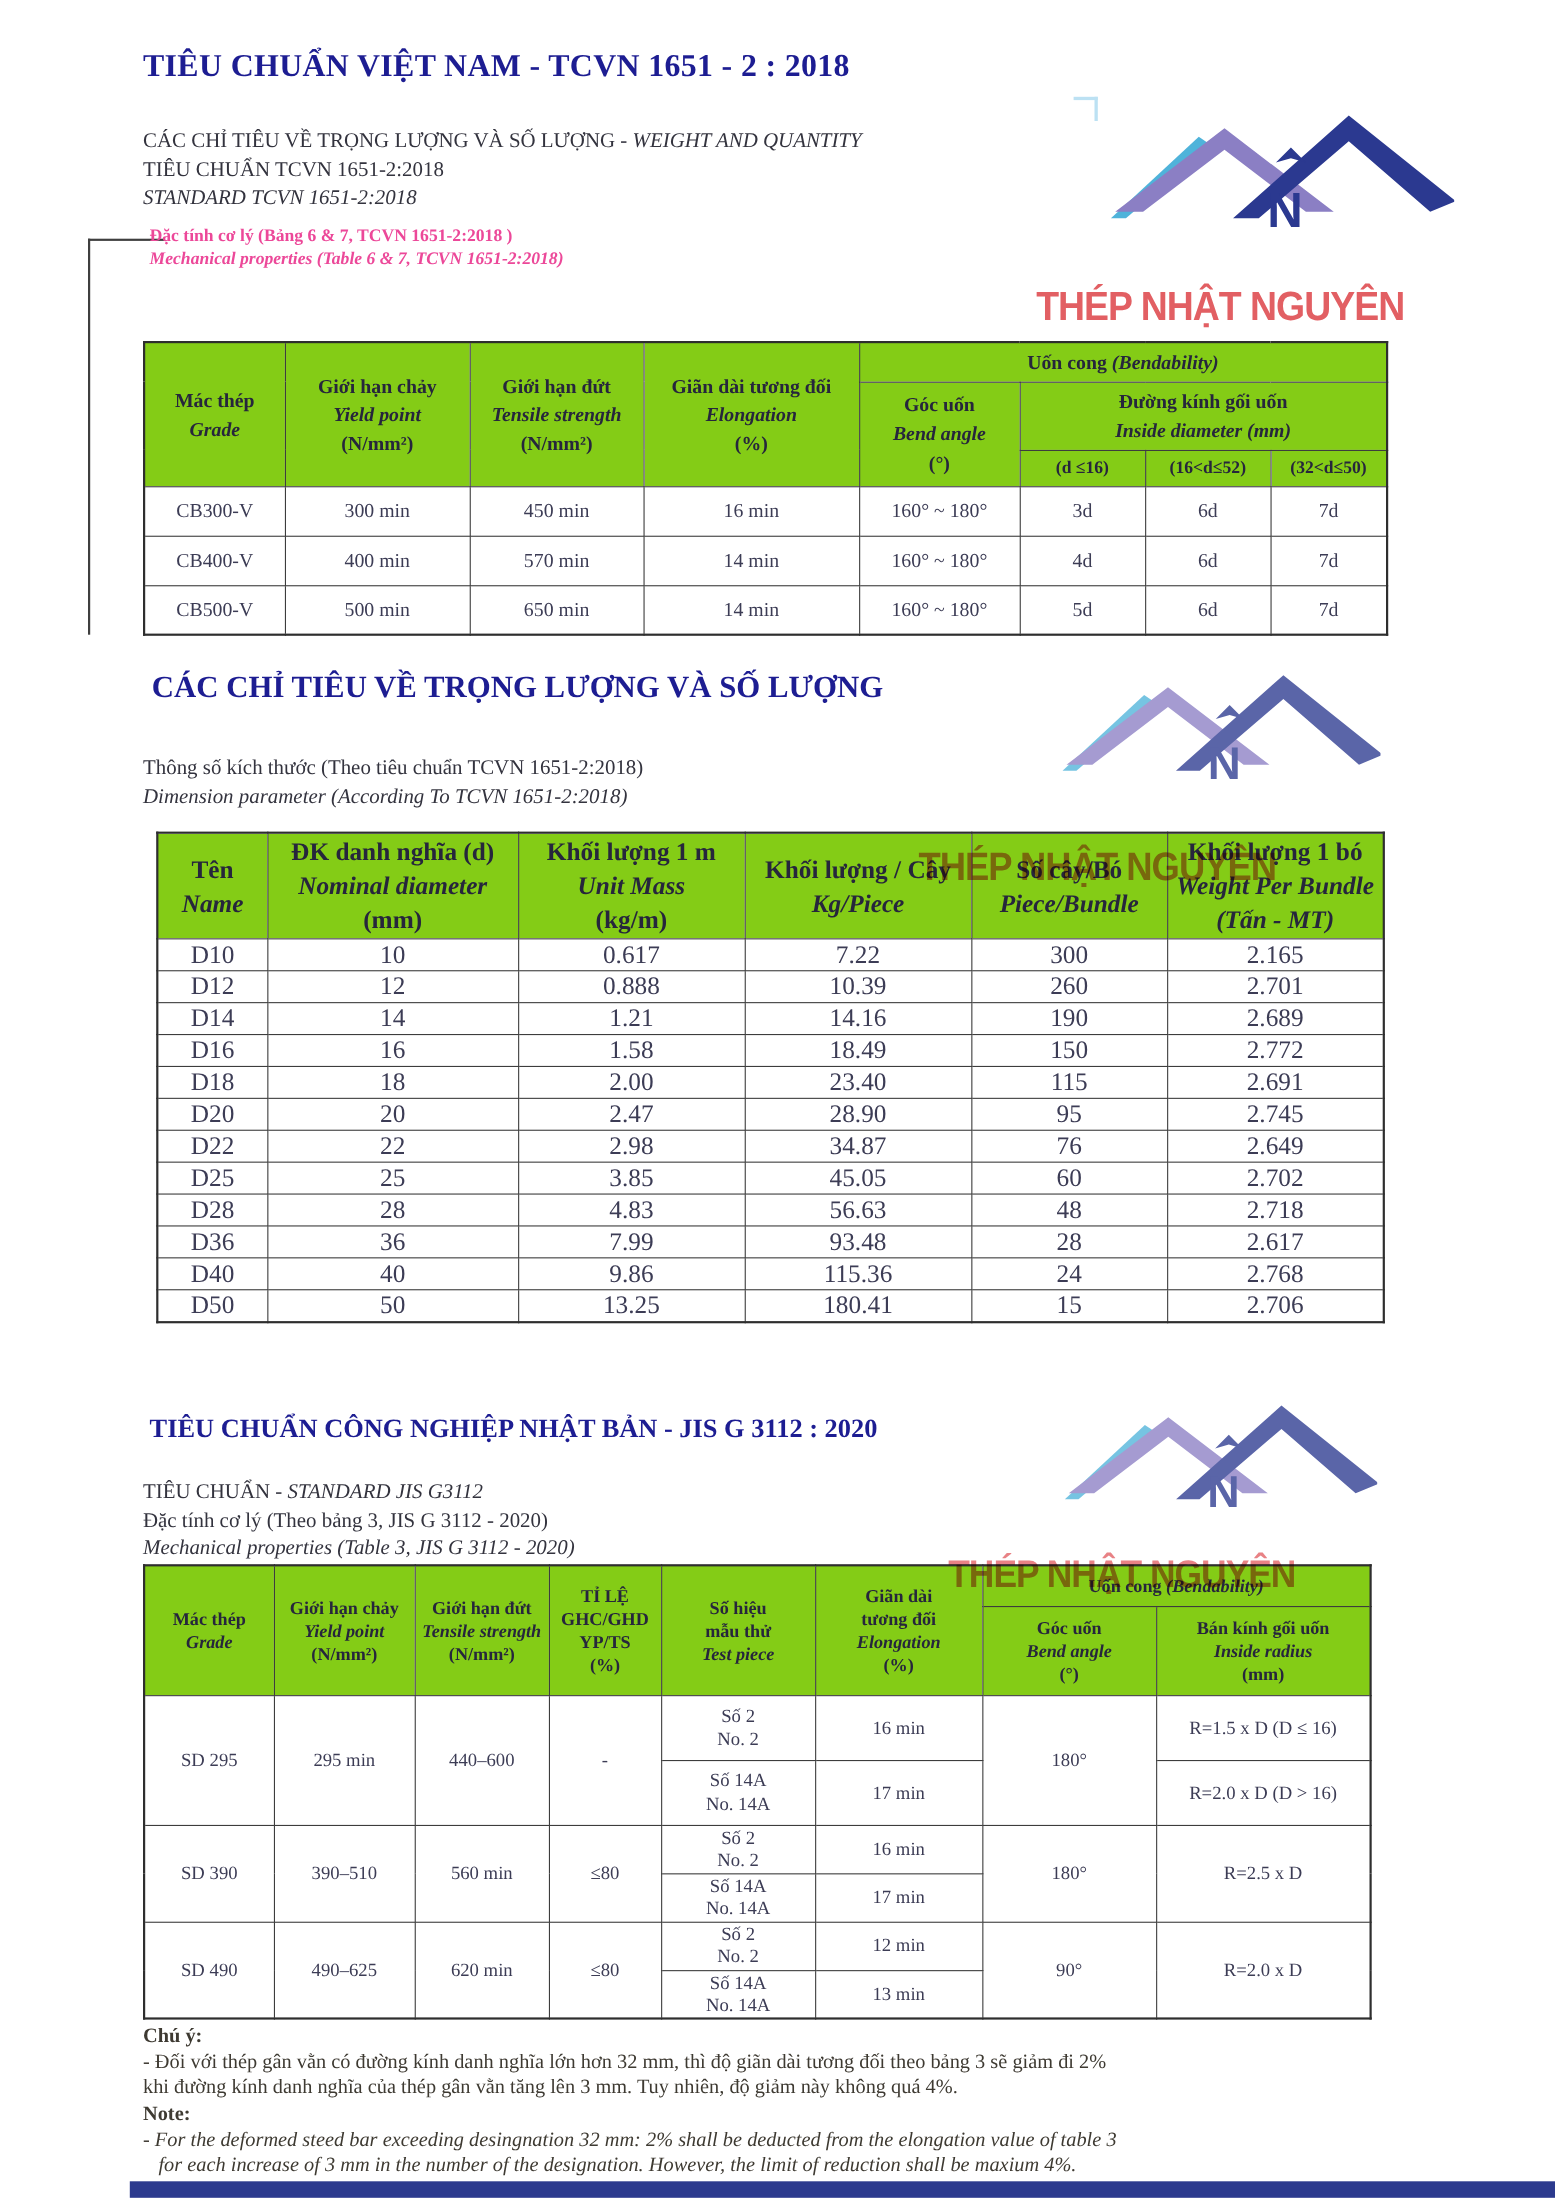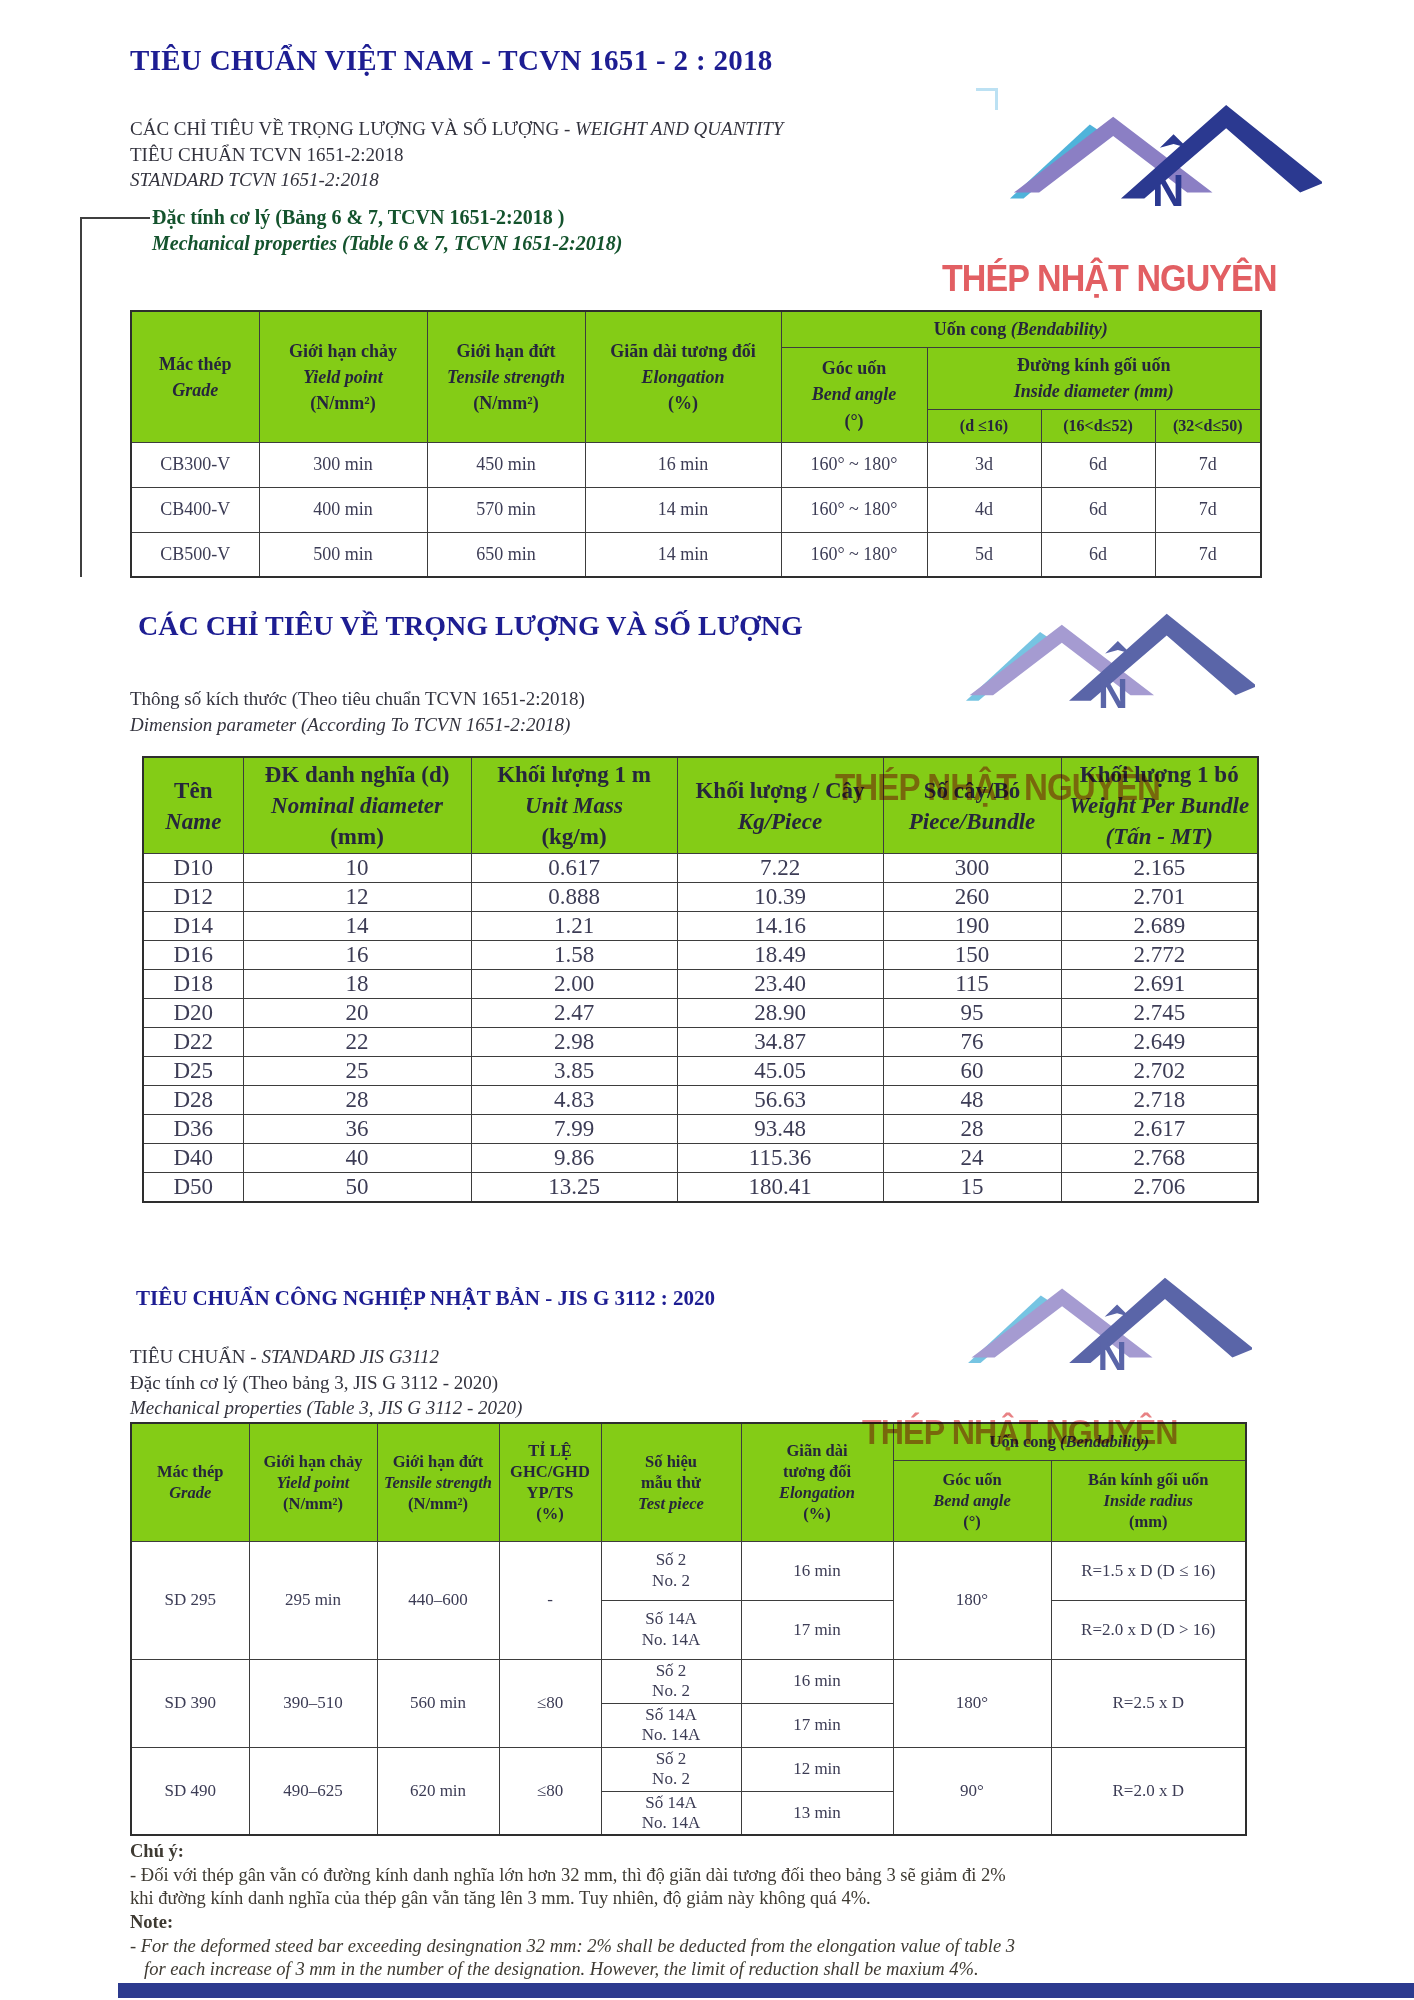--- a/index.html
+++ b/index.html
@@ -5,28 +5,28 @@
   *{margin:0;padding:0;box-sizing:border-box}
   html,body{background:#9a9a9a}
   .page{position:relative;width:1414px;height:2000px;background:#fff;overflow:hidden;
         font-family:"Liberation Serif","DejaVu Serif",serif;color:#222}
   .it{font-style:italic}
   .ln{display:block;line-height:1.45}
 
   .title{position:absolute;font-weight:bold;color:#1d1d92;white-space:nowrap}
   .title1{left:130px;top:44px;font-size:29px;letter-spacing:.3px}
   .title2{left:138px;top:610px;font-size:28px}
-  .title3{left:136px;top:1286px;font-size:21px}
+  .title3{left:136px;top:1286px;font-size:24px}
 
   .subblock{position:absolute;font-size:19px;font-weight:normal;color:#33333e;line-height:1.35}
   .sub1{left:130px;top:116px}
   .sub2{left:130px;top:686px}
   .sub3{left:130px;top:1344px}
 
-  .cap1{position:absolute;left:152px;top:204px;font-size:20px;font-weight:bold;color:#14532d;line-height:1.32}
+  .cap1{position:absolute;left:136px;top:204px;font-size:16px;font-weight:bold;color:#ec4899;line-height:1.32}
   .bracket{position:absolute;left:80px;top:217px;width:70px;height:360px;
            border-left:2.2px solid #3f3f3f;border-top:2.2px solid #3f3f3f}
   .corner{position:absolute;left:976px;top:88px;width:22px;height:22px;
           border-top:3px solid #bce1f3;border-right:3px solid #bce1f3}
 
   .tbl{position:absolute;border-collapse:collapse;table-layout:fixed;border:2.5px solid #2e2e2e}
   .tbl th,.tbl td{border:1.8px solid #3d3d3d;text-align:center;vertical-align:middle;padding:1px 2px;overflow:hidden}
   .tbl th{background:#84cc16;color:#26263c;font-weight:bold}
   .tbl td{color:#3c3c55;background:transparent}
 

